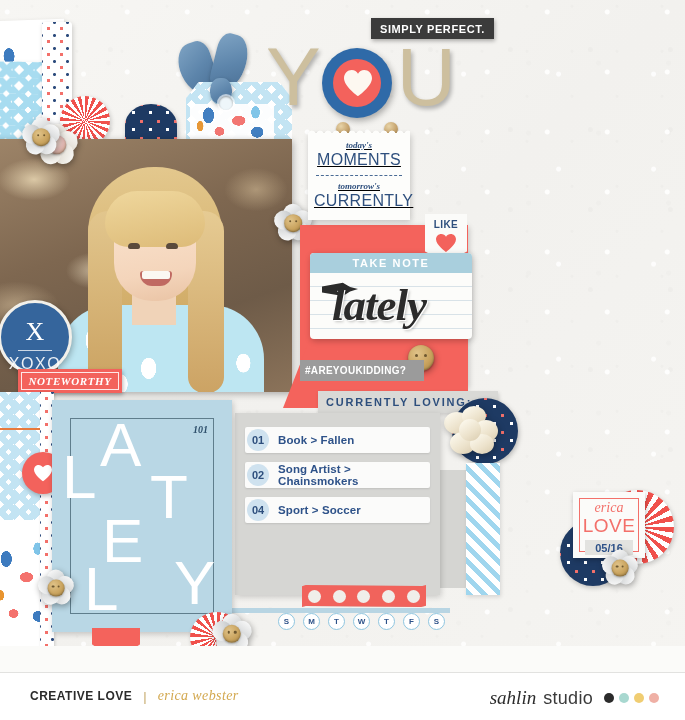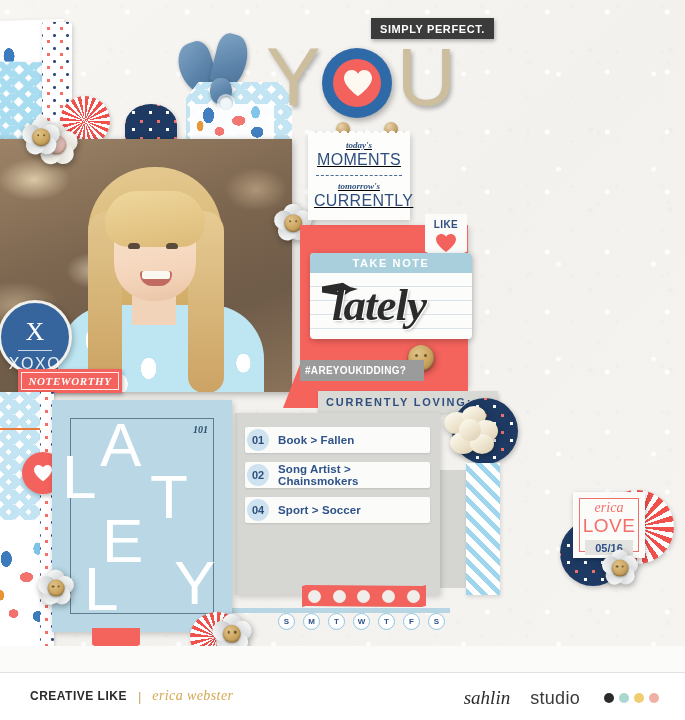--- a/index.html
+++ b/index.html
@@ -646,21 +646,21 @@
   #creative-team {
     font-size:12px; font-weight:700; color:#2b2b2b; letter-spacing:.5px;
   }
   #footer-sep { color:#c6a96a; font-size:13px; }
   #designer-name {
     font-family:"Liberation Serif", serif; font-style:italic;
     font-size:14px; color:#d3a84f; letter-spacing:.4px;
   }
   #footer-right {
     position:absolute; right:26px; top:14px;
-    display:flex; align-items:center; gap:20px;
+    display:flex; align-items:center; gap:7px;
   }
   #brand-sahlin {
     font-family:"Liberation Serif", serif; font-style:italic;
     font-size:19px; color:#2b2b2b;
   }
   #brand-studio {
     font-size:18px; color:#3a3a3a; font-weight:300; letter-spacing:.3px;
   }
   #brand-dots { display:flex; gap:5px; margin-left:4px; }
   #brand-dots i { width:10px; height:10px; border-radius:50%; display:block; }
@@ -908,21 +908,21 @@
         <span style="transform:translate(-50%,-100%) rotate(288deg)"></span>
       </div>
       <div class="core"></div>
     </div>
 
     <div id="white-strip-bottom"></div>
   </div>
 
   <div id="footer">
     <div id="footer-left">
-      <span id="creative-team">CREATIVE LIKE</span>
+      <span id="creative-team">CREATIVE LOVE</span>
       <span id="footer-sep">|</span>
       <span id="designer-name">erica webster</span>
     </div>
     <div id="footer-right">
       <span id="brand-sahlin">sahlin</span>
       <span id="brand-studio">studio</span>
       <span id="brand-dots">
         <i style="background: rgb(43, 43, 43);"></i>
         <i style="background: rgb(168, 216, 208);"></i>
         <i style="background: rgb(240, 205, 114);"></i>

